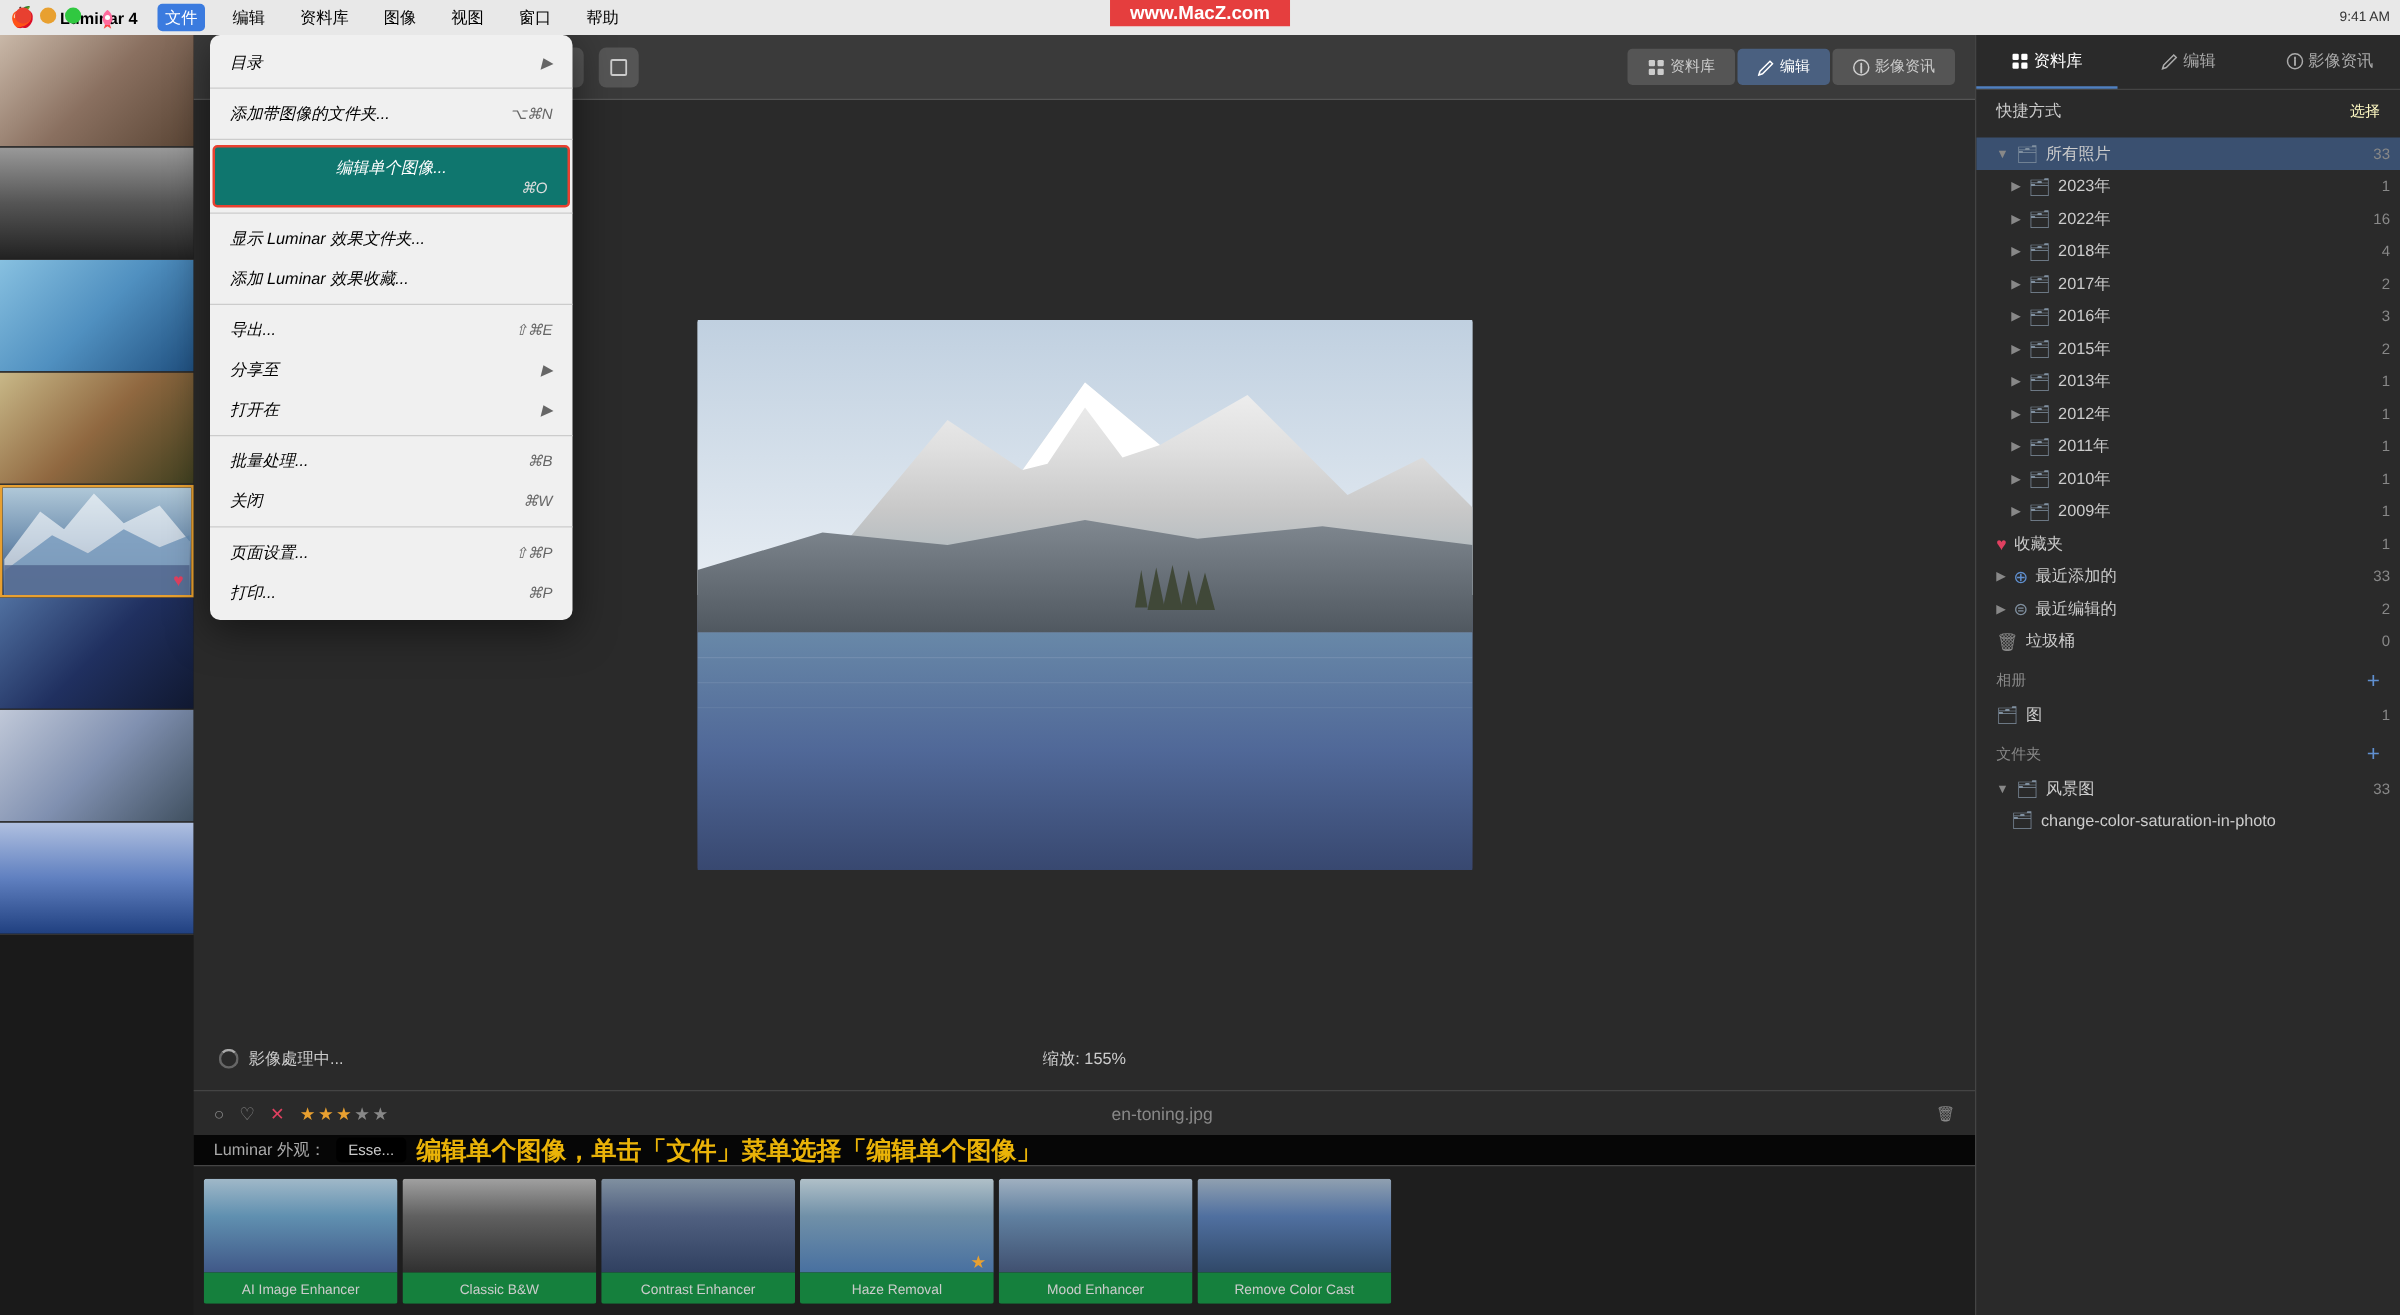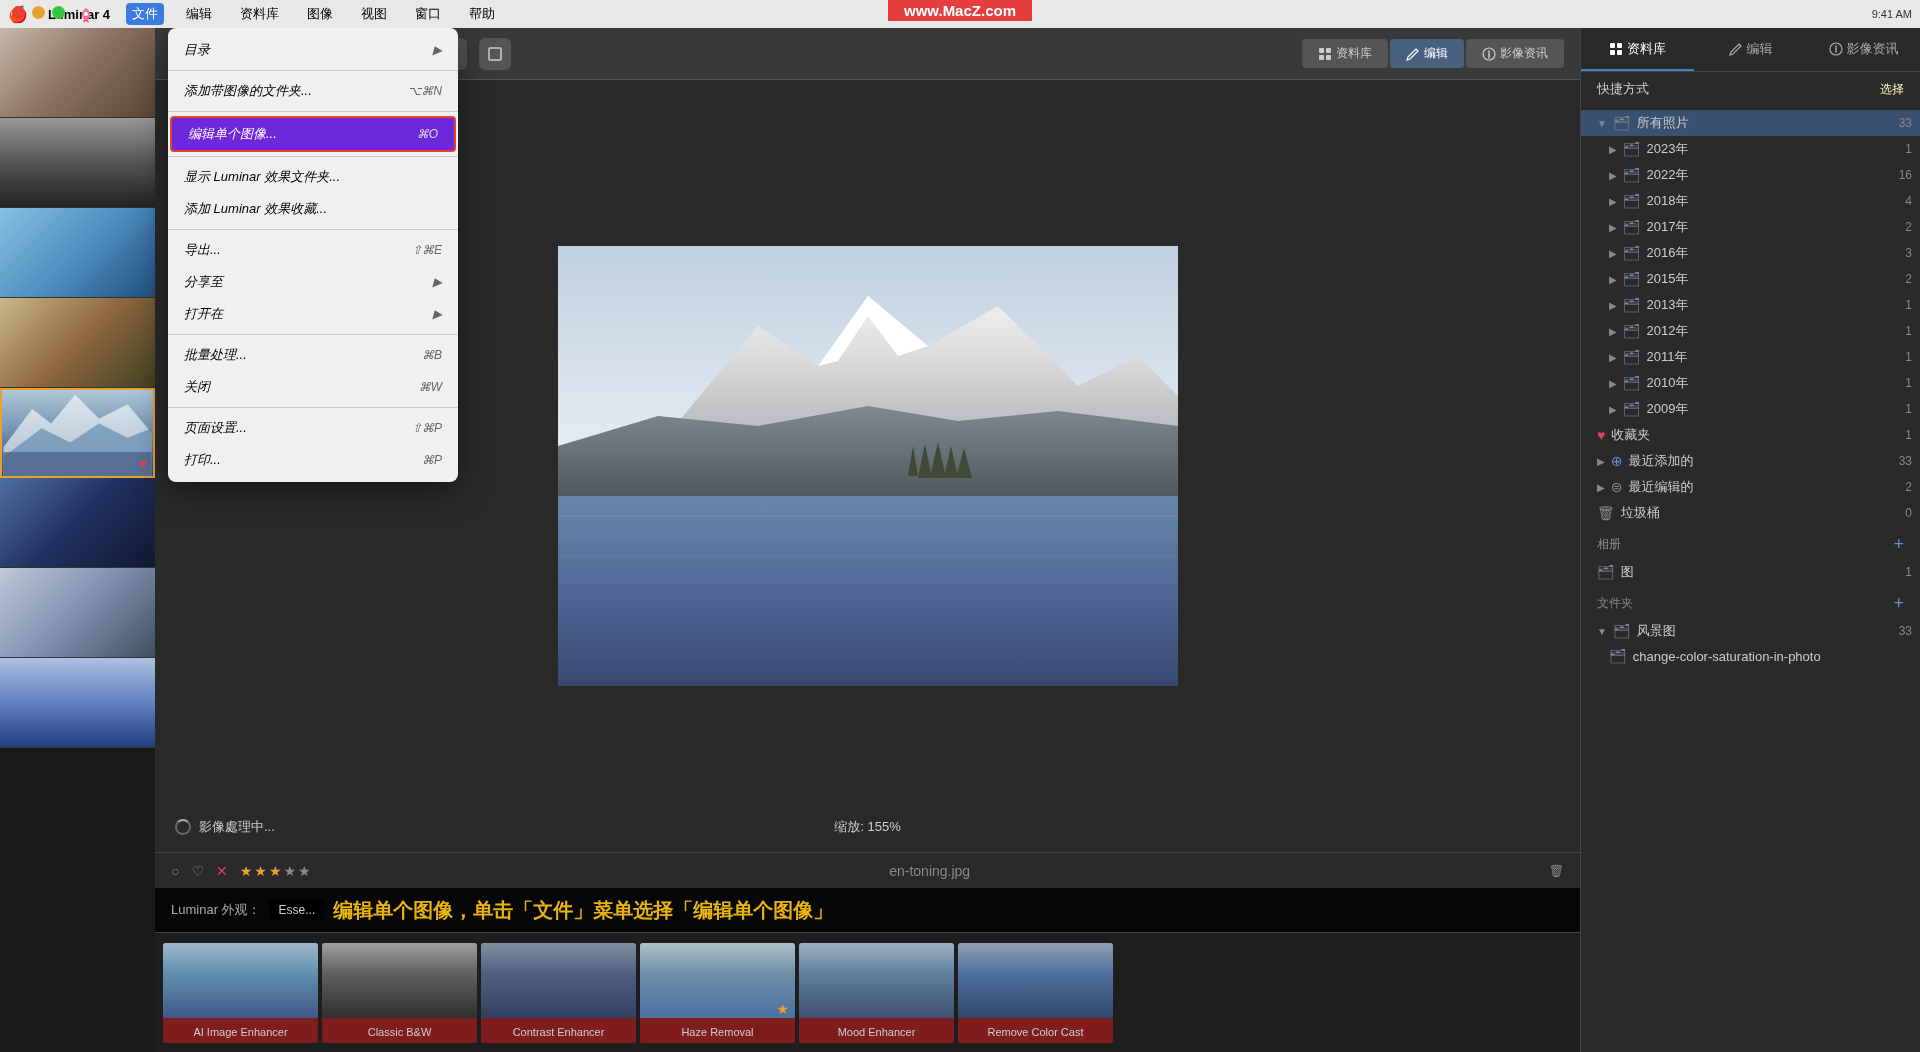--- a/index.html
+++ b/index.html
@@ -220,21 +220,21 @@
     }
     .star-filled { color: #e8a030; }
     .info-trash {
       margin-left: auto;
       color: #888;
       cursor: pointer;
     }
 
     
     .tutorial-bar {
-      height: 44px;
+      height: 24px;
       background: rgba(0,0,0,0.85);
       display: flex;
       align-items: center;
       padding: 0 16px;
       font-size: 14px;
       color: #ccc;
       gap: 8px;
     }
     .tutorial-label {
       color: #aaa;
@@ -277,21 +277,21 @@
     .film-contrast { background: linear-gradient(180deg, #8090a0 0%, #506080 40%, #304060 100%); }
     .film-haze { background: linear-gradient(180deg, #b0c0c8 0%, #7090a8 40%, #4870a0 100%); }
     .film-mood { background: linear-gradient(180deg, #a0b0c0 0%, #6080a0 40%, #405070 100%); }
     .film-remove { background: linear-gradient(180deg, #90a0b0 0%, #5070a0 40%, #304868 100%); }
 
     .film-label {
       text-align: center;
       color: #ccc;
       font-size: 11px;
       padding-top: 4px;
-      background: #7f1d1d;
+      background: #15803d;
       height: 25px;
       display: flex;
       align-items: center;
       justify-content: center;
     }
     .film-star {
       position: absolute;
       bottom: 26px;
       right: 6px;
       color: #e8a030;
@@ -397,25 +397,26 @@
       display: flex;
       align-items: center;
       padding: 7px 16px;
       font-size: 13px;
       color: #000;
       cursor: pointer;
       justify-content: space-between;
       font-style: italic;
     }
     .menu-item.highlighted {
-      background: #6d28d9;
+      background: #0f766e;
       color: #fff;
       border: 2px solid #e84030;
       border-radius: 4px;
       margin: 0 2px;
+      flex-direction: column;
     }
     .menu-item .shortcut {
       color: #666;
       font-size: 12px;
       margin-left: auto;
     }
     .menu-item.highlighted .shortcut { color: #ddd; }
     .menu-separator {
       height: 1px;
       background: #ccc;

